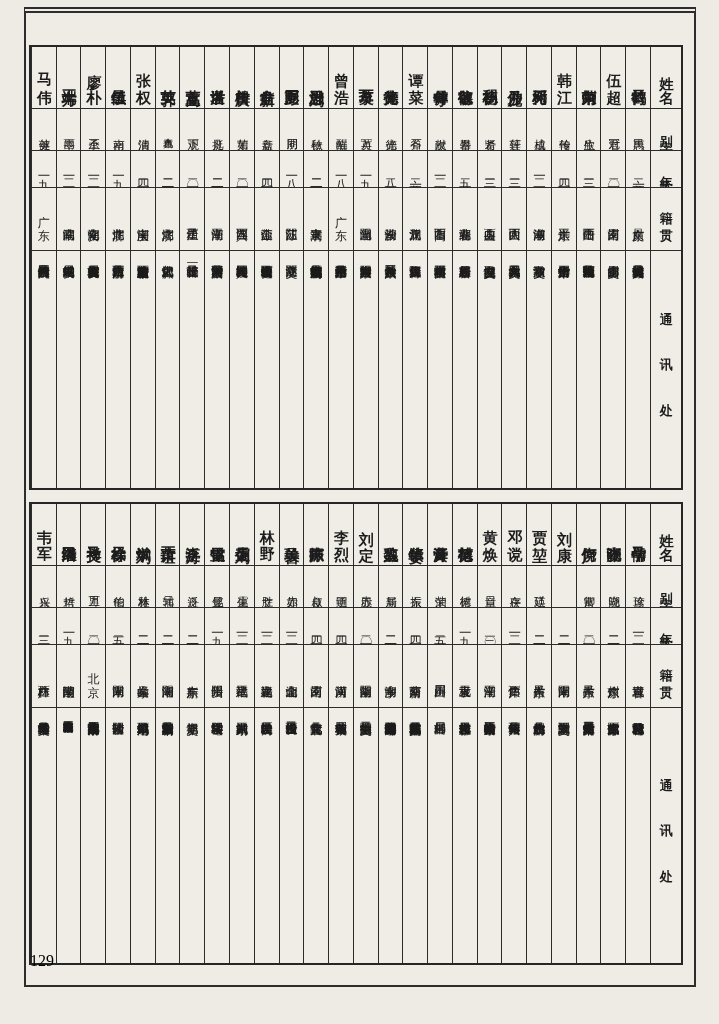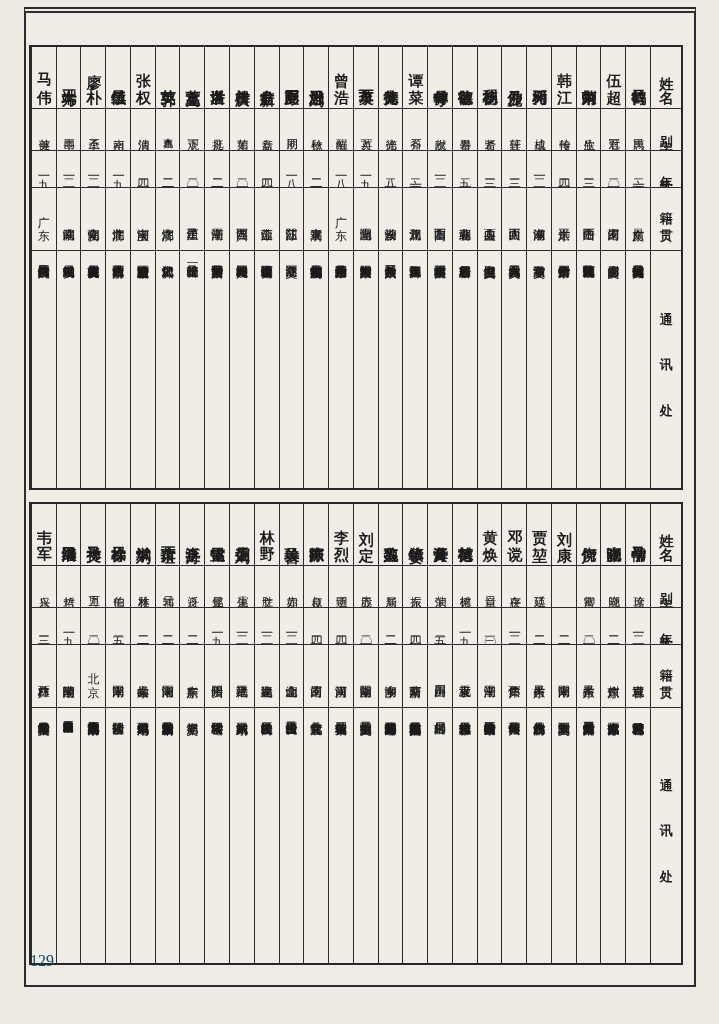--- a/index.html
+++ b/index.html
@@ -66,21 +66,21 @@
   .cell.h{font-weight:700;}
   .cell.h.name > span{letter-spacing:12px;font-size:14.5px;}
   .cell.h.courtesy > span{letter-spacing:5px;font-size:13px;}
   .cell.h.age > span{letter-spacing:3px;font-size:13px;}
   .cell.h.origin > span{letter-spacing:17px;font-size:13px;}
   .cell.h.address{align-items:center;padding-top:0;}
   .cell.h.address > span{letter-spacing:46px;font-size:13px;}
   .page-number{
     position:absolute;left:30px;top:952px;
     font-family:"Liberation Serif","DejaVu Serif",serif;
-    font-size:16px;color:#0c4a6e;
+    font-size:16px;color:#000000;
   }
 </style>
 </head>
 <body>
 
 <div class="page">
   <div class="frame">
     <section class="dtable top">
         <div class="col header">
           <div class="cell name h">

